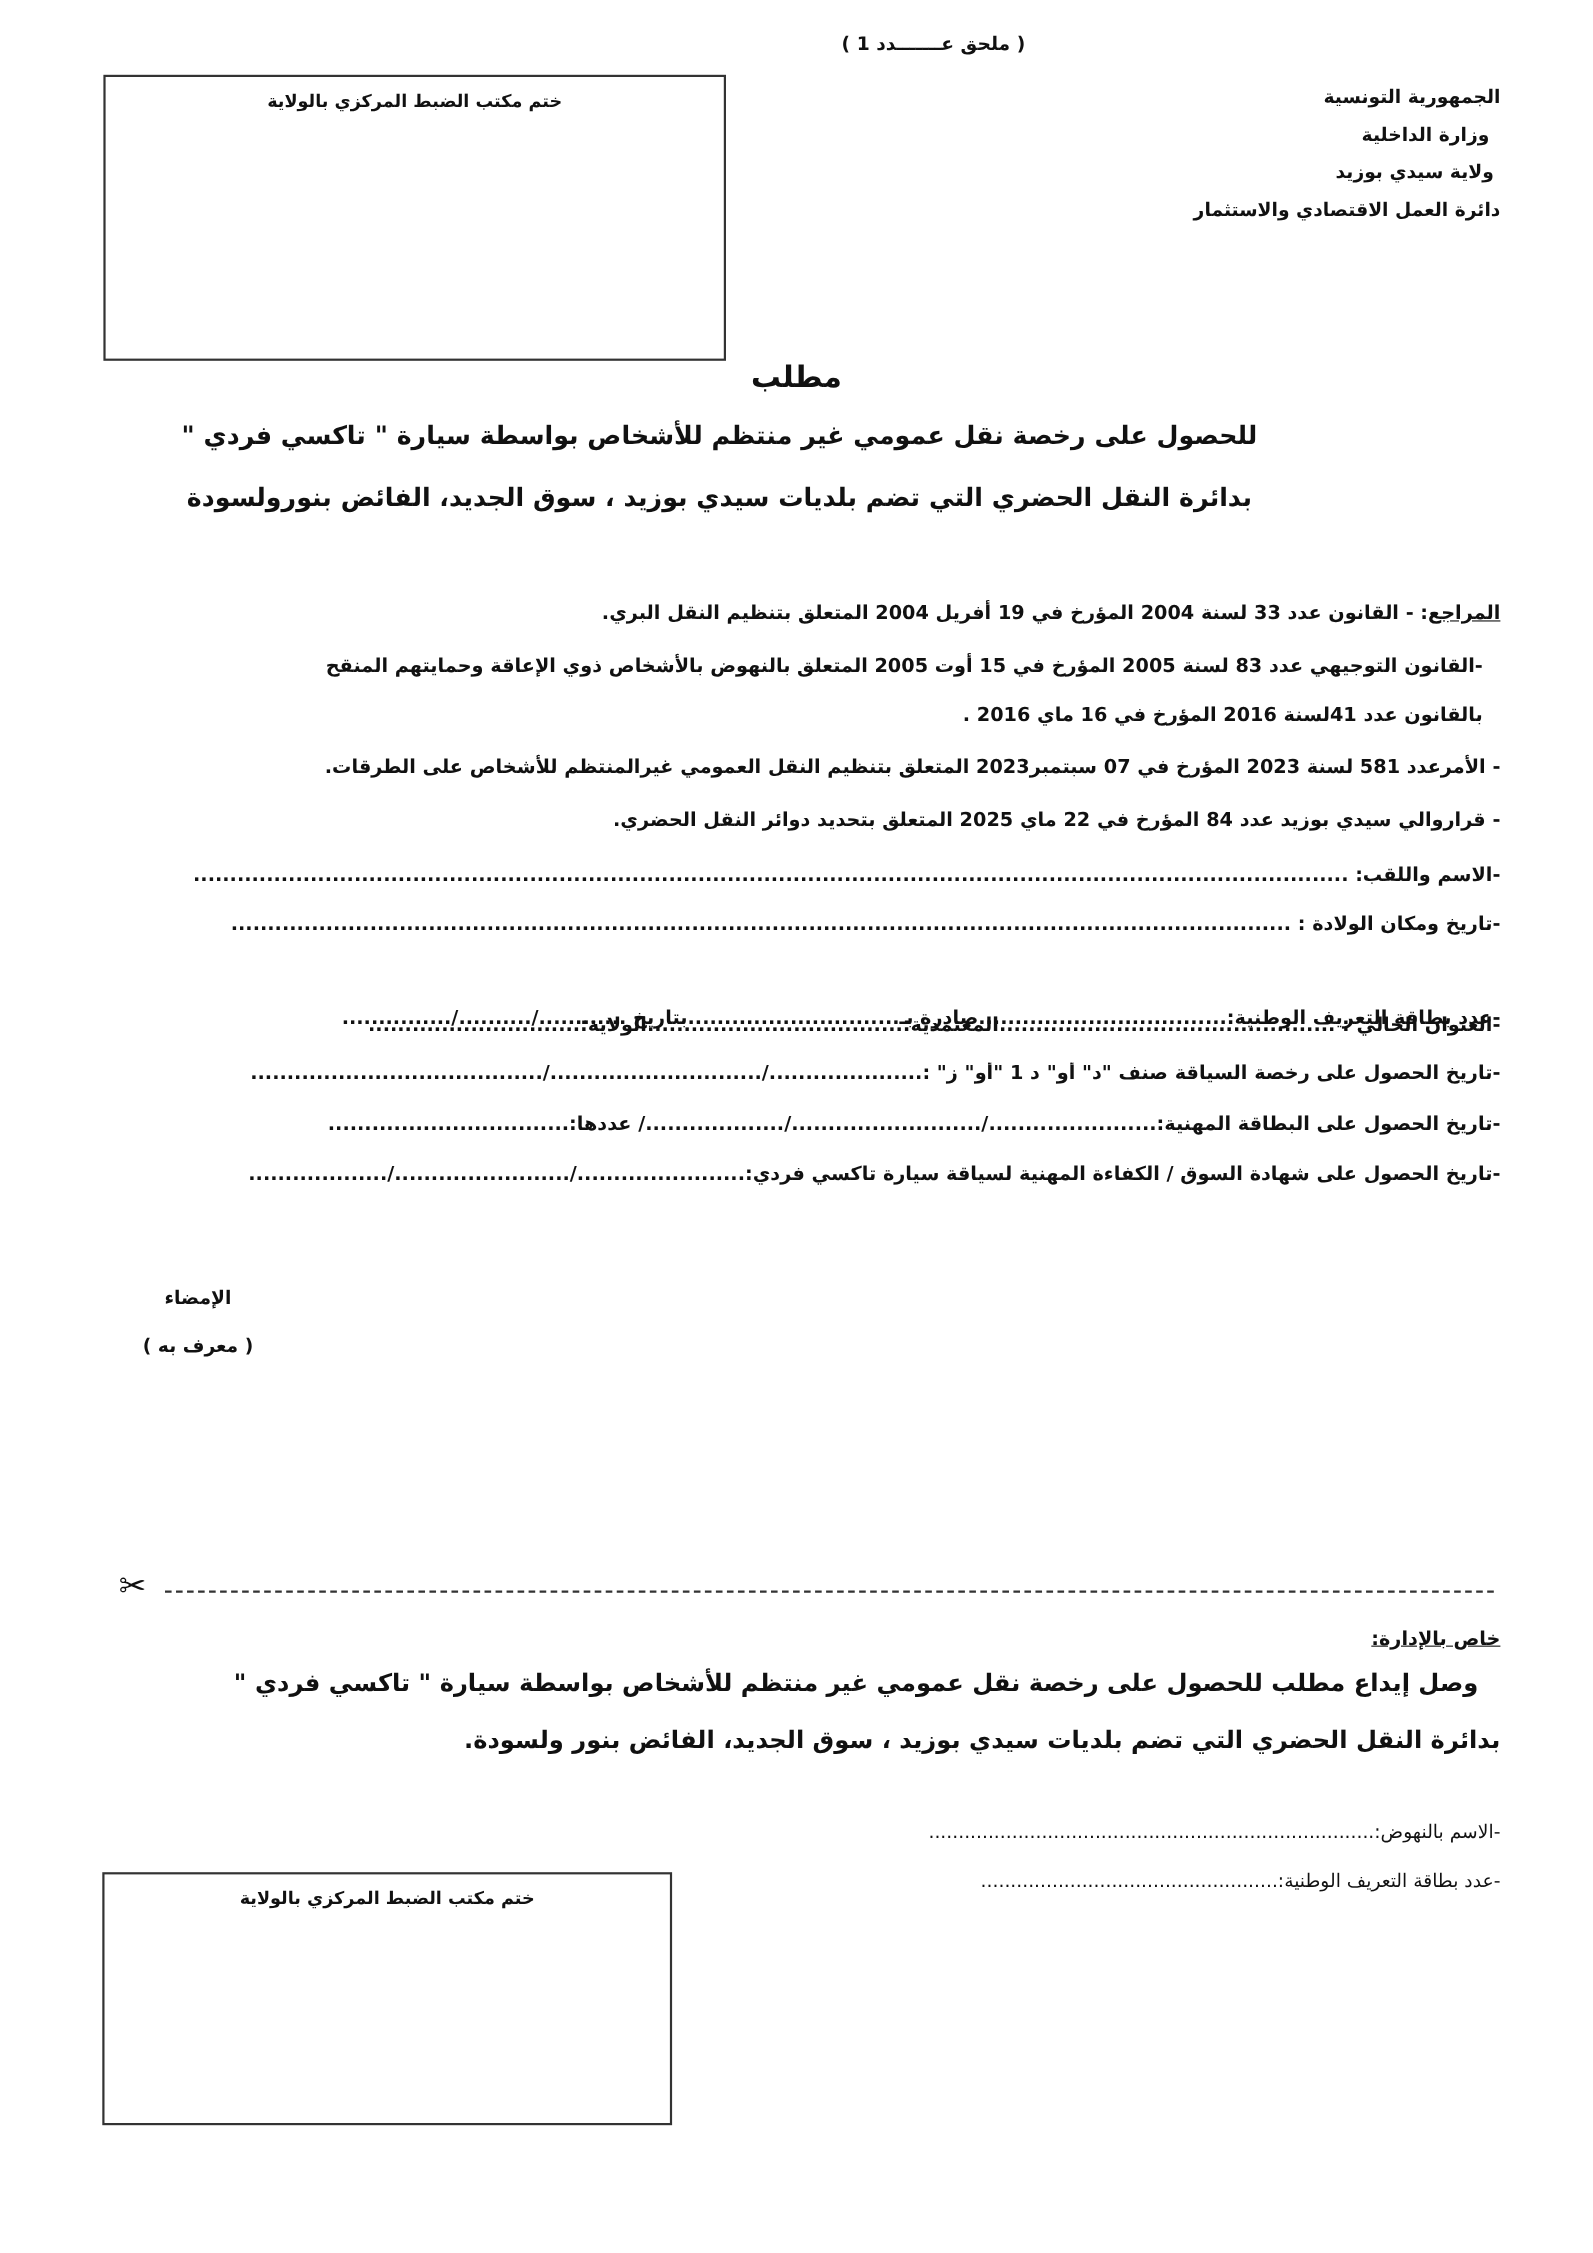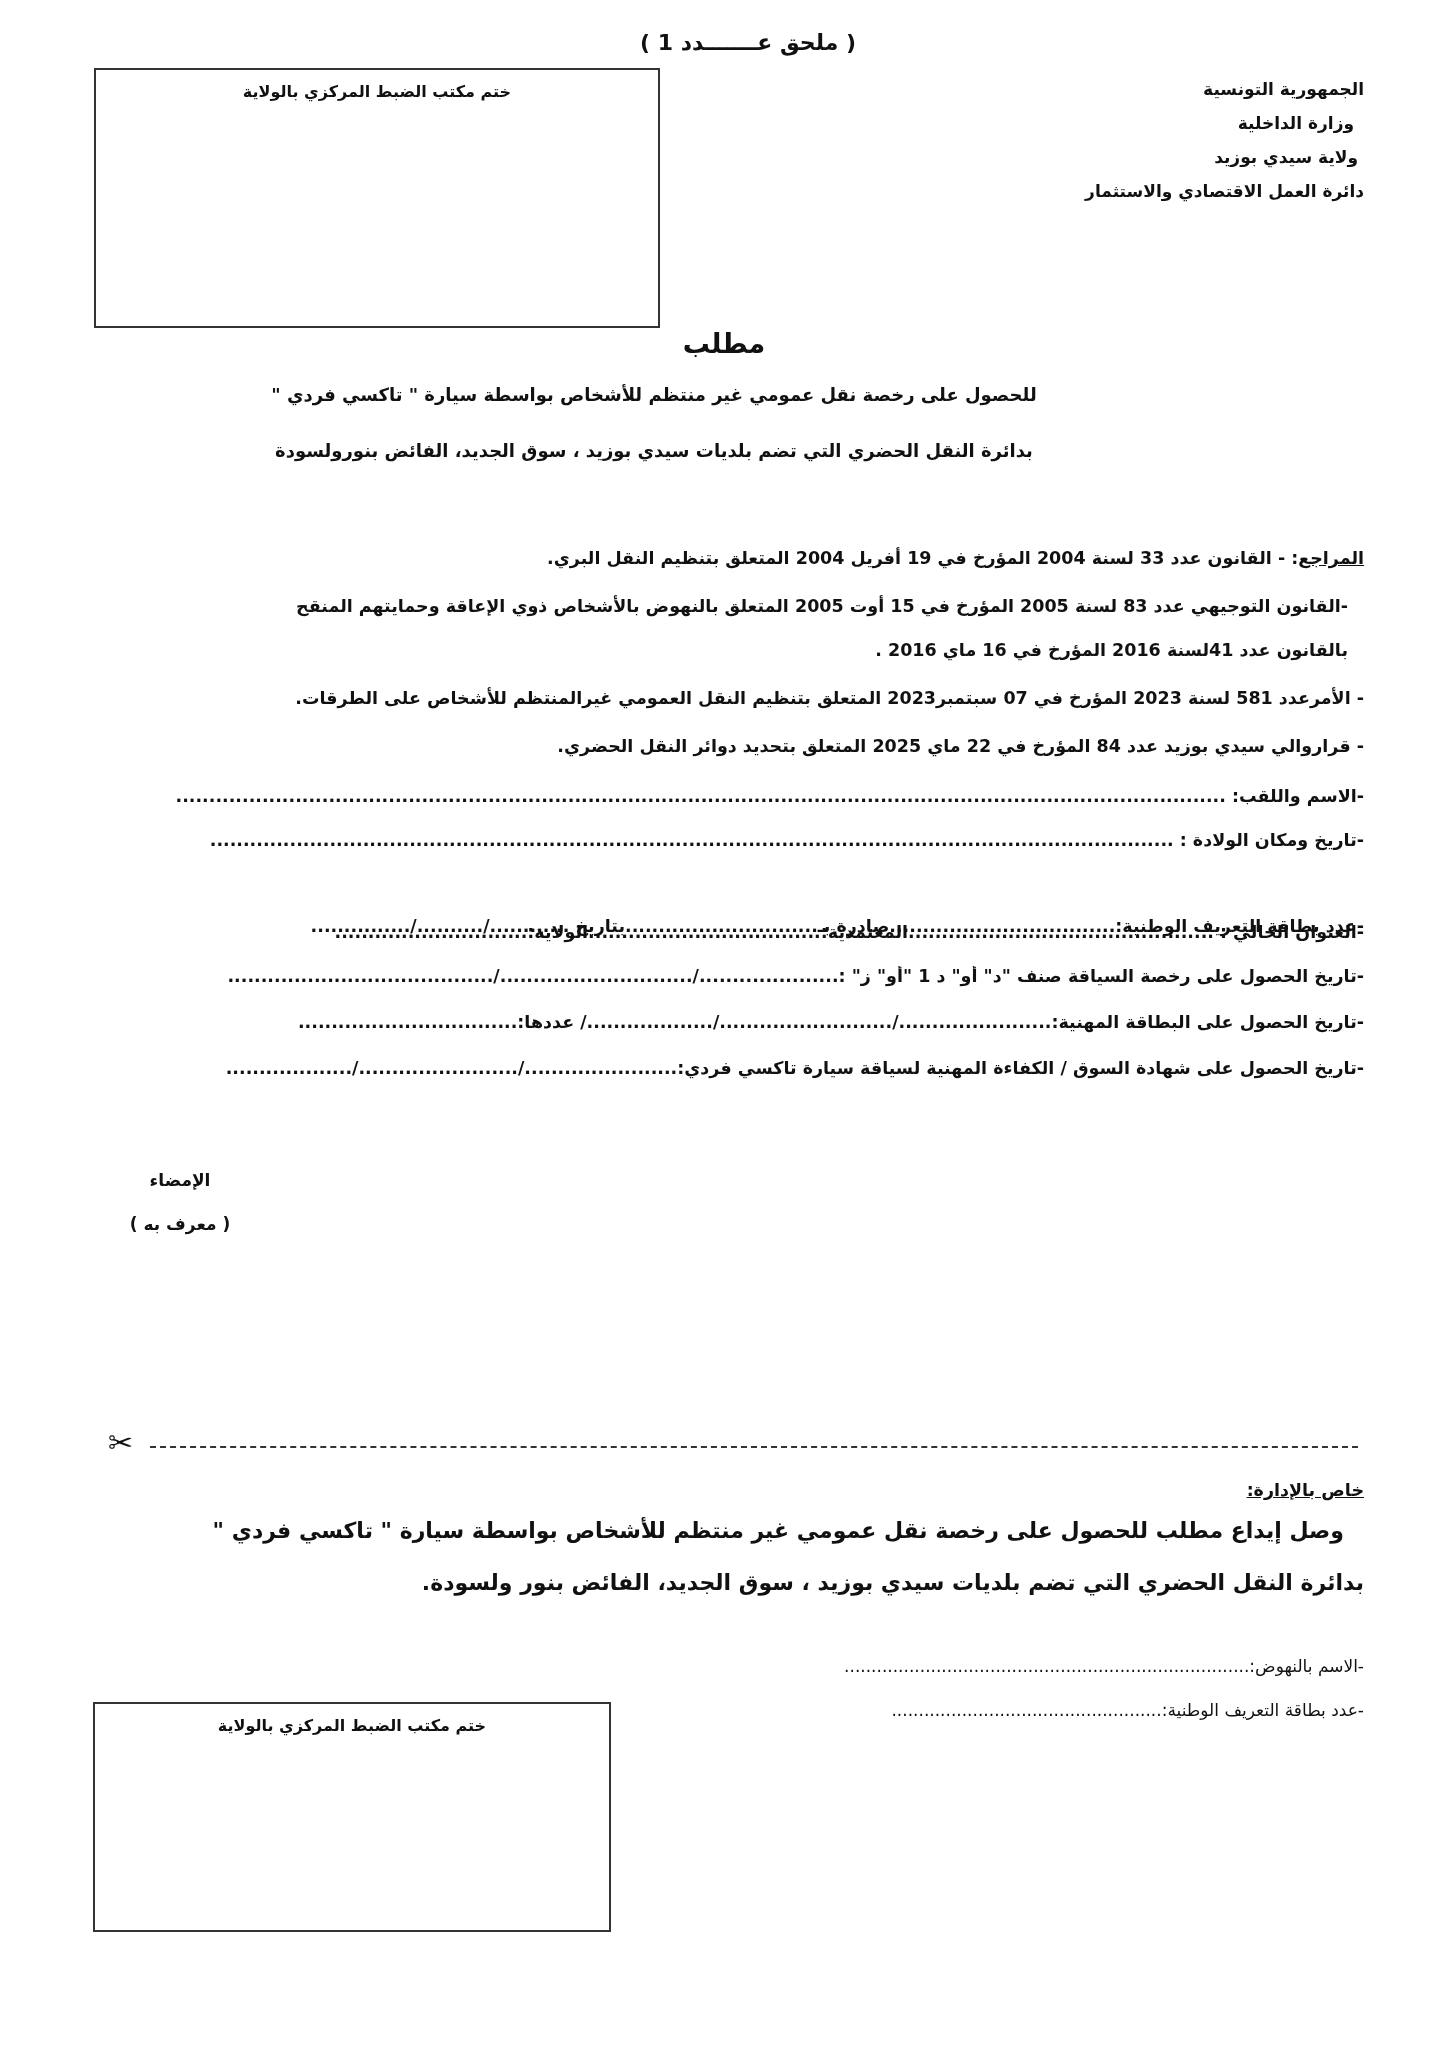--- a/index.html
+++ b/index.html
@@ -4,37 +4,37 @@
   <style>
     html, body { margin: 0; padding: 0; background: #ffffff; }
     body {
       width: 1448px; height: 2048px; position: relative; overflow: hidden;
       font-family: "DejaVu Sans", sans-serif; color: #111111;
     }
     .abs { position: absolute; }
     .rtl { direction: rtl; unicode-bidi: embed; }
 
     
-    #annex { left: 640px; top: 30px; width: 270px; text-align: left; font-size: 22px; font-weight: bold; }
+    #annex { left: 662px; top: 30px; width: 270px; text-align: right; font-size: 17px; font-weight: bold; }
 
     
     .stamp { border: 2px solid #333; box-sizing: border-box; margin-top: 16px; }
     .stamp .stamp-title { text-align: center; font-size: 16px; font-weight: bold; margin-top: 12px; direction: rtl; }
     #stamp-top { left: 94px; top: 52px; width: 566px; height: 260px; }
     #stamp-bottom { left: 93px; top: 1686px; width: 518px; height: 230px; }
 
     
     #header { right: 84px; top: 72px; text-align: right; direction: rtl; font-weight: bold; font-size: 17px; line-height: 34px; }
     #header div { white-space: nowrap; }
     #header .h-ministry { padding-right: 10px; }
     #header .h-wilaya { padding-right: 6px; }
 
     
     #title-main { left: 0; width: 1448px; top: 328px; text-align: center; font-size: 27px; font-weight: bold; }
-    .title-line { left: 0; width: 1308px; text-align: center; font-size: 18px; font-weight: bold; direction: rtl; white-space: nowrap; }
+    .title-line { left: 0; width: 1308px; text-align: center; font-size: 23px; font-weight: bold; direction: rtl; white-space: nowrap; }
     #title-line-1 { top: 384px; }
     #title-line-2 { top: 440px; }
 
     
     .ref-line { right: 84px; direction: rtl; text-align: center; font-size: 17.5px; font-weight: bold; white-space: nowrap; }
     .ref-label { text-decoration: underline; }
     #ref-0 { top: 548px; }
     #ref-1 { top: 596px; right: 100px; }
     #ref-1b { top: 640px; right: 100px; }
     #ref-2 { top: 688px; right: 84px; }

